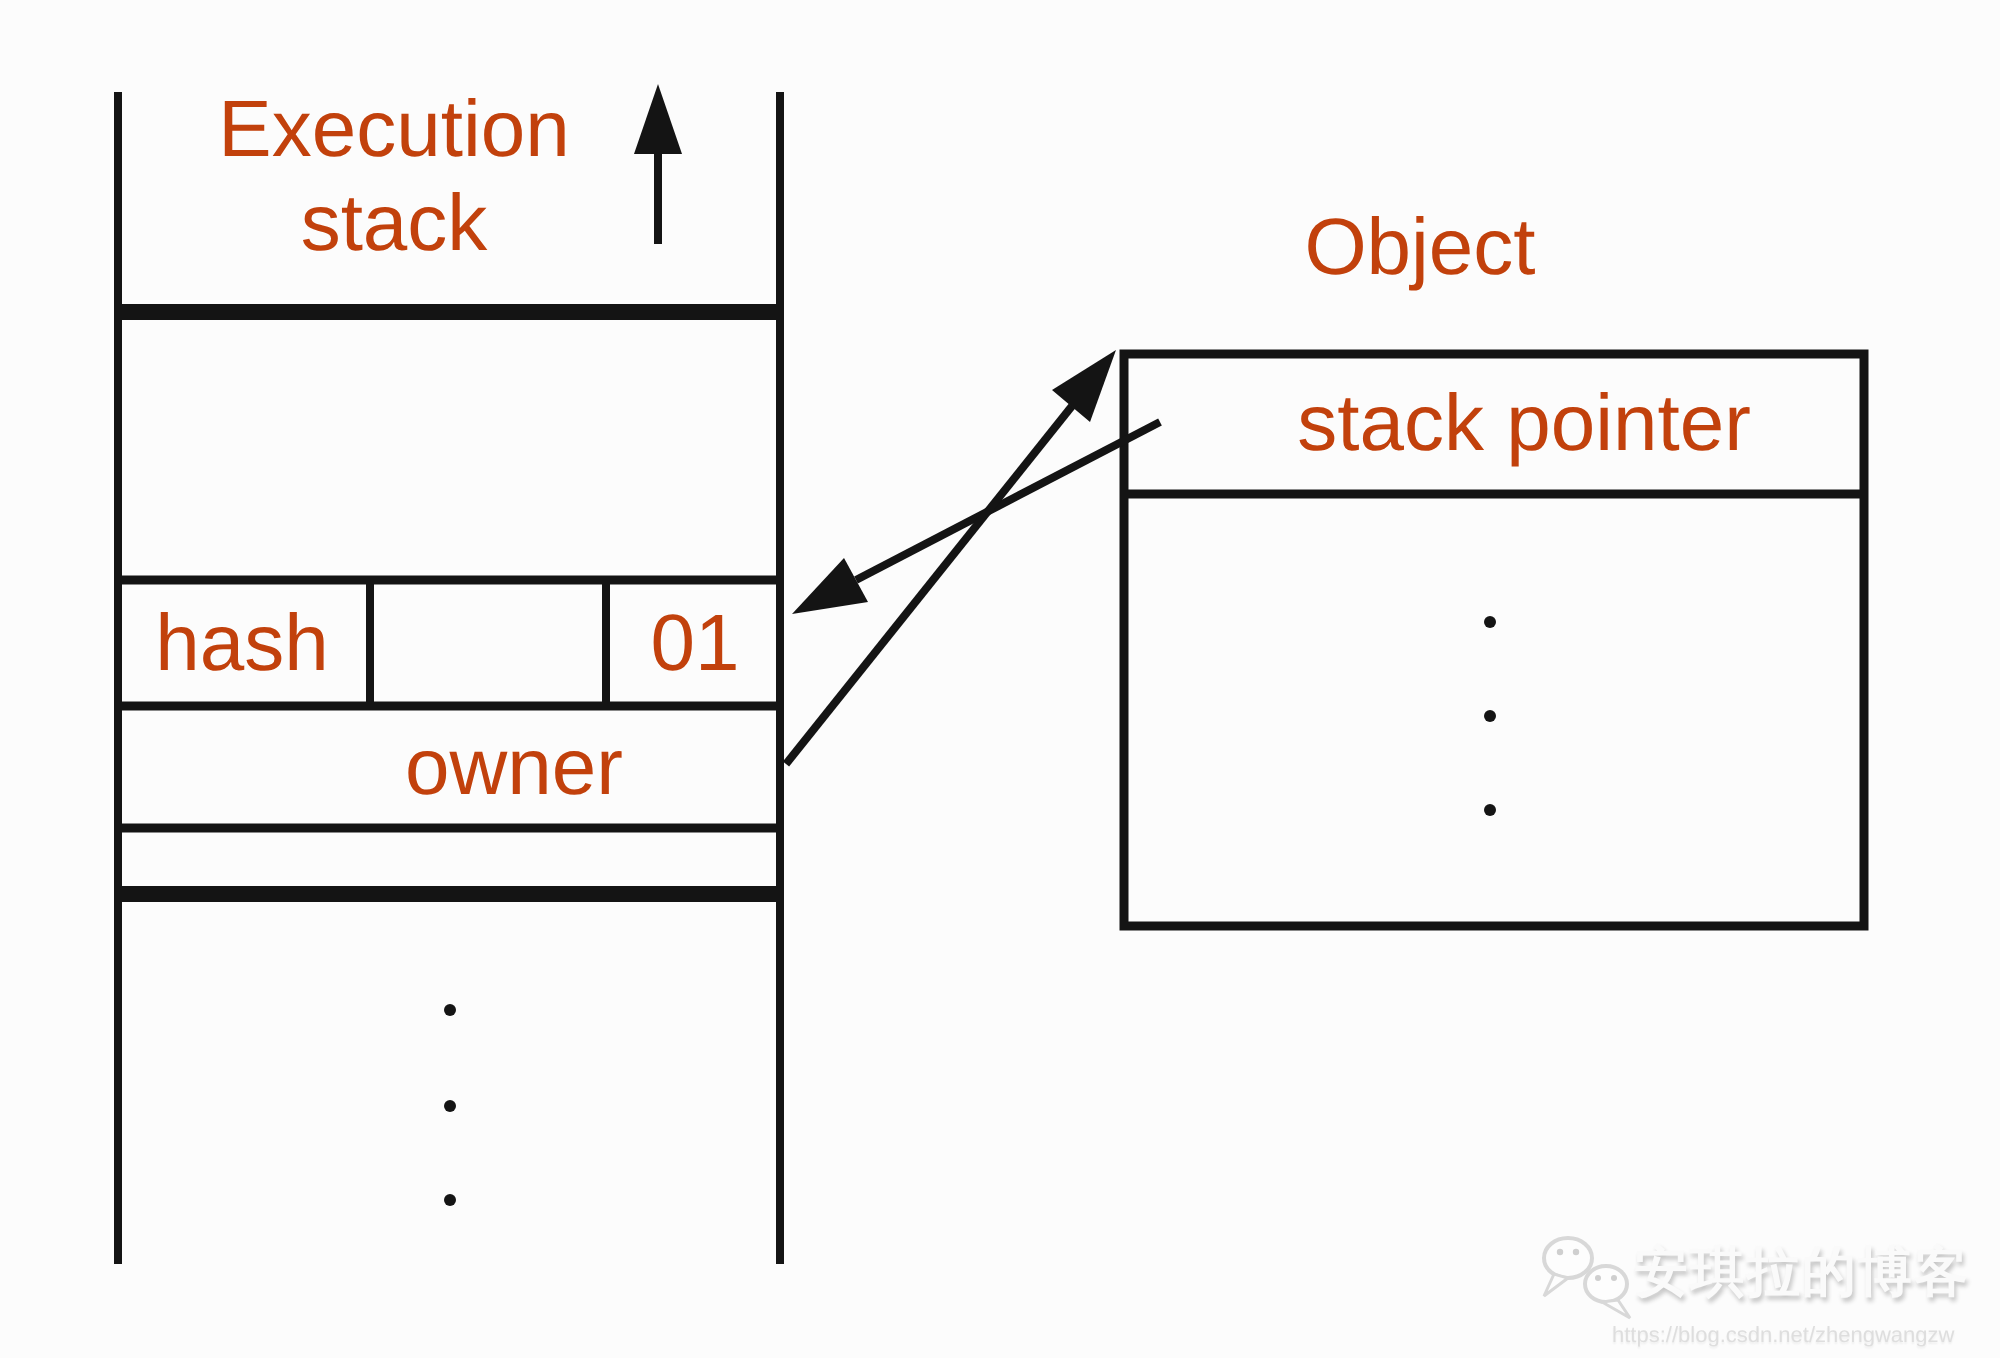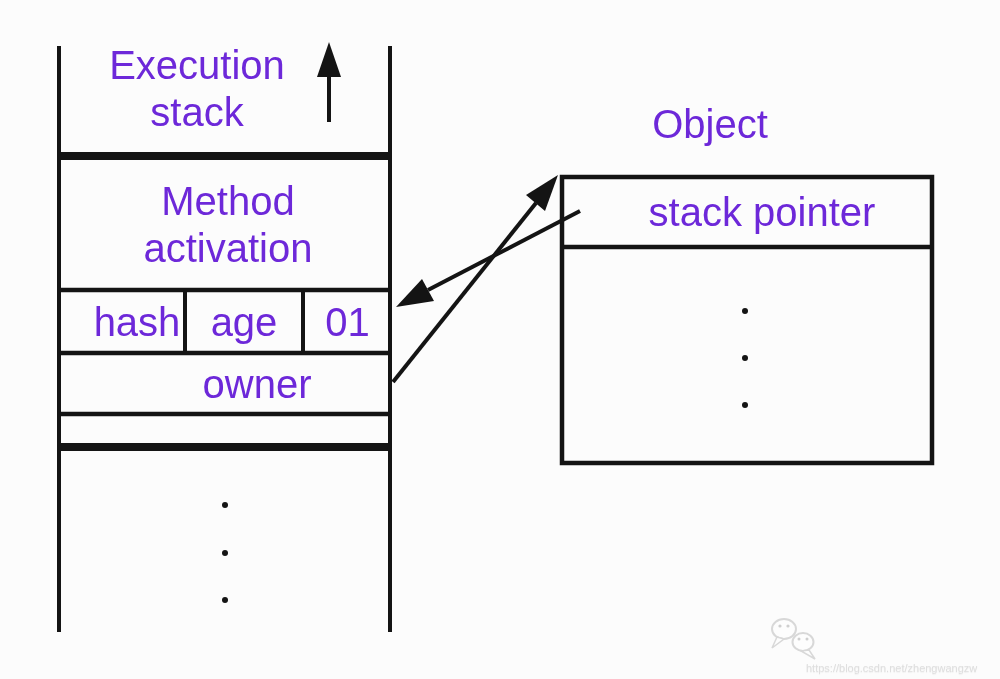--- a/index.html
+++ b/index.html
@@ -20,27 +20,27 @@
     top: 0;
   }
   .label {
     position: absolute;
     display: flex;
     align-items: center;
     justify-content: center;
     text-align: center;
     font-size: 40px;
     line-height: 47px;
-    color: #6d28d9;
+    color: #c2410c;
     letter-spacing: 0px;
     white-space: pre-wrap;
   }
   .lbl-execution { left: 77px;  top: 42px;  width: 240px; height: 94px; }
   .lbl-method    { left: 98px;  top: 178px; width: 260px; height: 94px; }
-  .lbl-hash      { left: 57px;  top: 292px; width: 128px; height: 61px; padding-left: 16px; }
+  .lbl-hash      { left: 57px;  top: 292px; width: 128px; height: 61px; }
   .lbl-age       { left: 185px; top: 292px; width: 118px; height: 61px; }
   .lbl-tag       { left: 303px; top: 292px; width: 89px;  height: 61px; text-align: right; }
   .lbl-owner     { left: 57px;  top: 355px; width: 400px; height: 59px; }
   .lbl-object    { left: 560px; top: 100px; width: 300px; height: 48px; text-align: right; }
   .lbl-stackptr  { left: 560px; top: 177px; width: 374px; height: 70px; padding-left: 15px; }
 
   .wm-name {
     position: absolute;
     left: 817px;
     top: 618px;
@@ -126,30 +126,29 @@
       <circle cx="788" cy="626" r="1.6" fill="#cfcfcf"></circle>
       <ellipse cx="803" cy="642" rx="10.5" ry="9" fill="#fdfdfd" stroke="#d8d8d8" stroke-width="2"></ellipse>
       <path d="M809 650 L815 659 L801 651 Z" fill="#fdfdfd" stroke="#d8d8d8" stroke-width="1.5"></path>
       <circle cx="799" cy="639" r="1.5" fill="#cfcfcf"></circle>
       <circle cx="807" cy="639" r="1.5" fill="#cfcfcf"></circle>
     </g>
   </svg>
 
   <div class="label lbl-execution">Execution stack</div>
 
-  <div class="label lbl-method">Method activation</div>
 
   <div class="label lbl-hash">hash</div>
 
-  <div class="label lbl-age">age</div>
 
   <div class="label lbl-tag">01</div>
 
   <div class="label lbl-owner">owner</div>
 
   <div class="label lbl-object">Object</div>
 
   <div class="label lbl-stackptr">stack pointer</div>
 
+  <div class="wm-name">安琪拉的博客</div>
 
   <div class="wm-url">https://blog.csdn.net/zhengwangzw</div>
 
 </div>
 
 </body></html>

